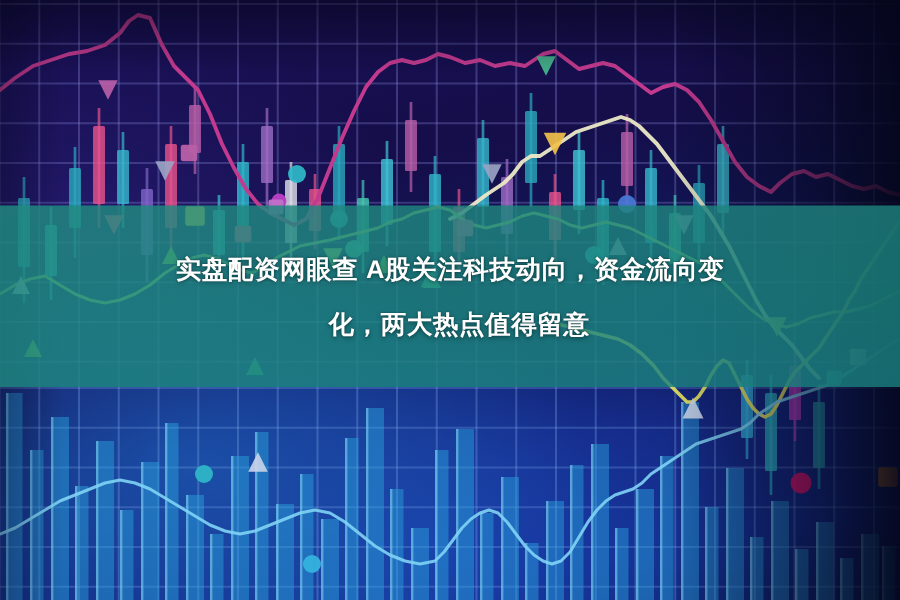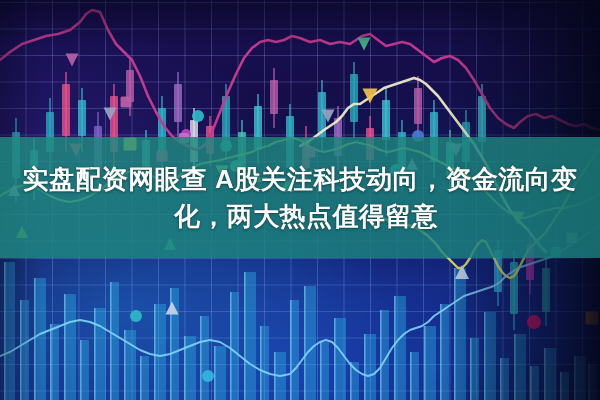--- a/index.html
+++ b/index.html
@@ -62,21 +62,21 @@
   }
   .band-inner{
     position:absolute;inset:0;
     background:linear-gradient(to right, rgba(40,160,140,.18), rgba(20,110,120,.10));
   }
   .headline{
     position:absolute;left:0;top:137px;width:600px;height:121px;
     display:flex;flex-direction:column;align-items:center;justify-content:center;
     box-sizing:border-box;padding:0 14px;
     color:#ffffff;
-    font-size:26px;line-height:37px;font-weight:bold;
+    font-size:17px;line-height:37px;font-weight:bold;
     letter-spacing:.4px;
     text-shadow:0 1px 3px rgba(0,40,40,.55), 0 0 1px rgba(0,0,0,.5);
     text-align:center;
     white-space:nowrap;
   }
   .headline .l1{display:block;}
   .headline .l2{display:block;margin-left:12px;}
 </style>
 </head>
 <body>

